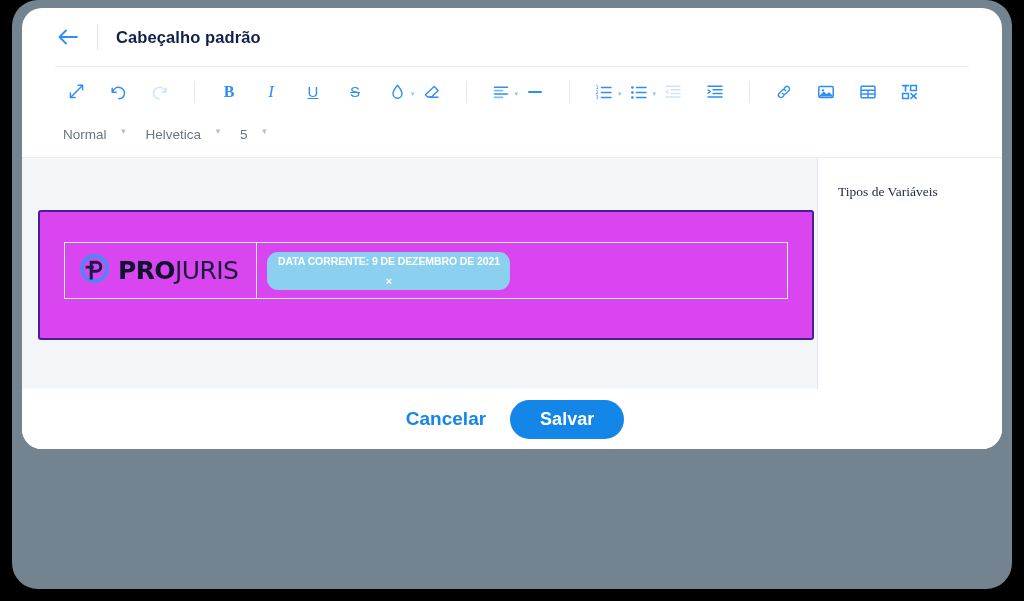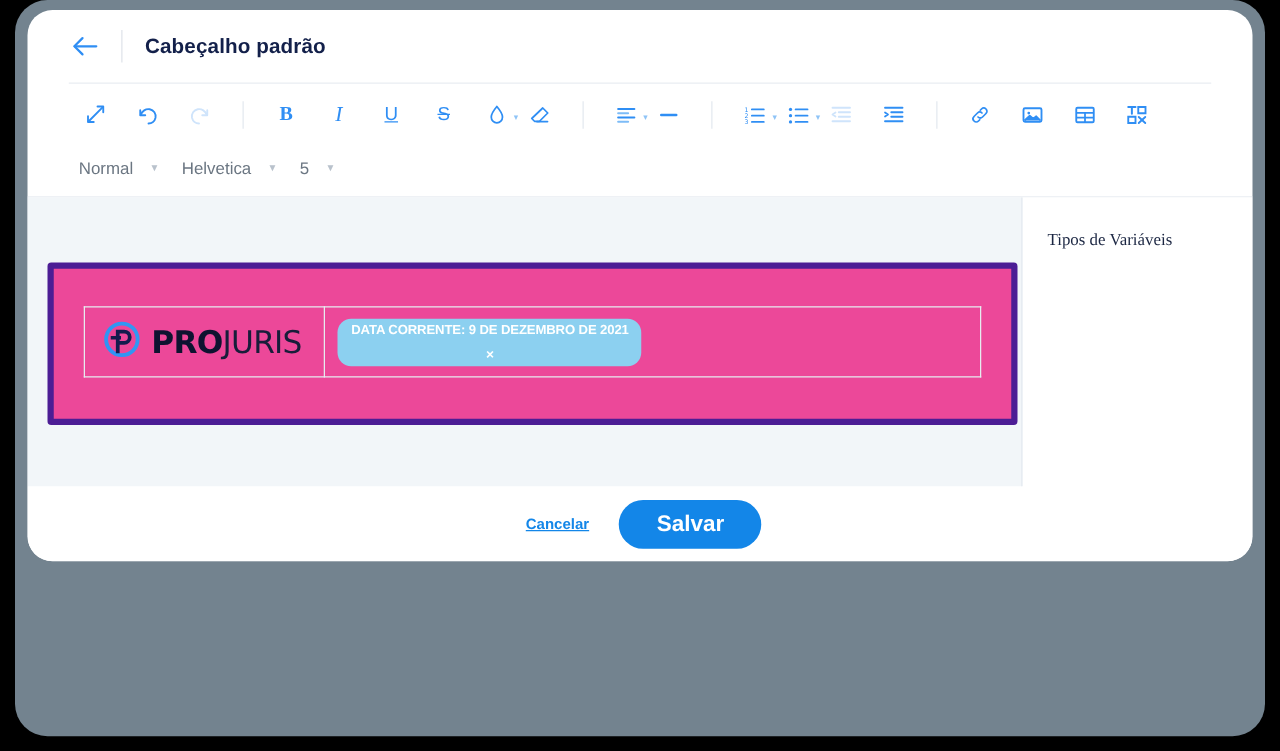--- a/index.html
+++ b/index.html
@@ -122,21 +122,20 @@
 
   .toolbar-row2 {
     height: 45px;
     display: flex;
     align-items: center;
     padding-left: 8px;
     gap: 0px;
   }
   .select-box {
     display: flex;
-    align-items: center;
     cursor: pointer;
     margin-right: 18px;
   }
   .select-label {
     font-size: 13.5px;
     color: #6b7682;
   }
   .select-caret {
     font-size: 8px;
     color: #b9c2cc;
@@ -153,22 +152,22 @@
   .canvas {
     flex: 1 1 auto;
     background: #f2f6f9;
     padding: 52px 0 0 0;
     position: relative;
     border-right: 1px solid #e3e9ef;
   }
   .doc-page {
     margin-left: 16px;
     width: 776px;
-    background: #ec4899;
-    border: 5px solid #4c1d95;
+    background: #d946ef;
+    border: 2px solid #4c1d95;
     border-radius: 3px;
     padding: 30px 24px 30px 24px;
     min-height: 130px;
   }
   .doc-table {
     border-collapse: collapse;
     width: 100%;
     table-layout: fixed;
   }
   .doc-table td {
@@ -246,26 +245,25 @@
   .footer {
     flex: 0 0 auto;
     height: 60px;
     display: flex;
     align-items: center;
     justify-content: center;
     gap: 18px;
     background: #ffffff;
   }
   .btn-cancel {
-    font-size: 12px;
+    font-size: 19px;
     font-weight: bold;
     color: #1386e8;
     cursor: pointer;
     padding: 8px 6px;
-    text-decoration: underline;
   }
   .btn-save {
     background: #1386e8;
     color: #ffffff;
     font-size: 18px;
     font-weight: bold;
     border: none;
     border-radius: 20px;
     padding: 9px 30px;
     cursor: pointer;

